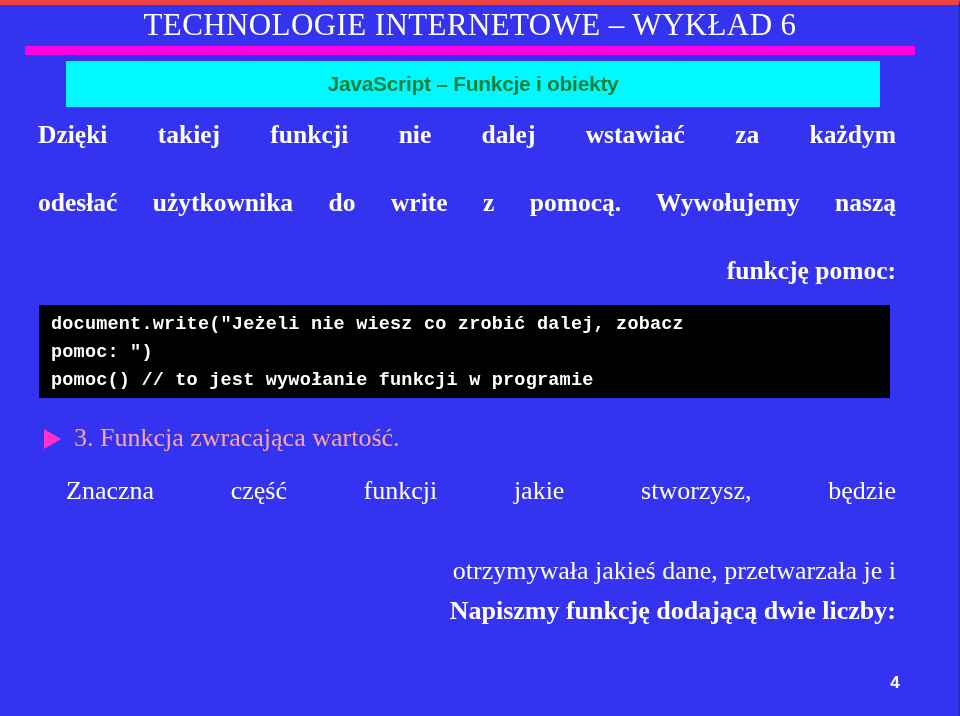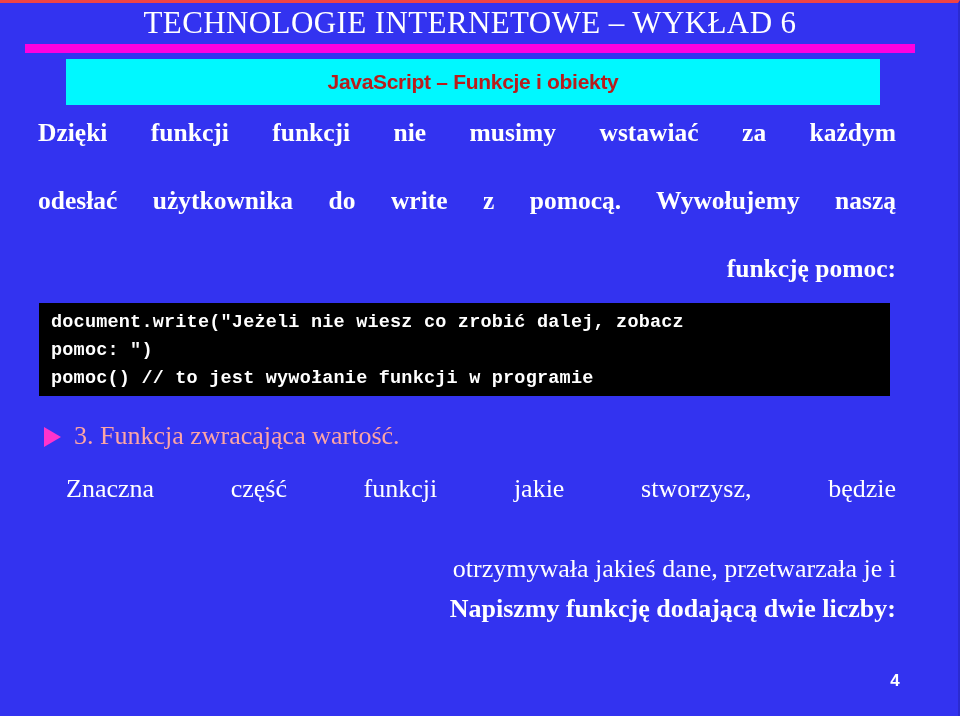--- a/index.html
+++ b/index.html
@@ -8,21 +8,21 @@
     background: #2f33f0;
   }
   #slide {
     position: relative;
     width: 960px;
     height: 716px;
     background: #3333f0;
     overflow: hidden;
     box-sizing: border-box;
     border-right: 2px solid #2b2bd0;
-    border-top: 3px solid #ef4444;
+    border-top: 5px solid #ef4444;
     font-family: "Liberation Serif", serif;
   }
 
   
   .title {
     position: absolute;
     left: 0;
     top: 2px;
     width: 940px;
     text-align: center;
@@ -46,21 +46,21 @@
     left: 66px;
     top: 56px;
     width: 814px;
     height: 46px;
     background: #00f8ff;
     display: flex;
     align-items: center;
     justify-content: center;
   }
   .subtitle-text {
-    color: #b91c1c;
+    color: #15803d;
     font-family: "Liberation Sans", sans-serif;
     font-size: 21px;
     font-weight: bold;
     letter-spacing: -0.3px;
     white-space: nowrap;
   }
 
   
   .para {
     position: absolute;
@@ -174,21 +174,21 @@
 
   <div class="title">TECHNOLOGIE  INTERNETOWE – WYKŁAD 6</div>
 
   <div class="magenta-rule"></div>
 
   <div class="subtitle-bar">
     <span class="subtitle-text">JavaScript – Funkcje i obiekty</span>
   </div>
 
   <div class="para p1">
-    <span class="line-just">Dzięki funkcji funkcji nie musimy wstawiać za każdym</span>
+    <span class="line-just">Dzięki takiej funkcji nie dalej wstawiać za każdym</span>
     <span class="line-just">odesłać użytkownika do write z pomocą. Wywołujemy naszą</span>
     <span class="line-left">funkcję pomoc:</span>
   </div>
 
   <div class="codebox">
     <div class="codeline">document.write("Jeżeli nie wiesz co zrobić dalej, zobacz</div>
     <div class="codeline">pomoc: ")</div>
     <div class="codeline">pomoc() // to jest wywołanie funkcji w programie</div>
   </div>
 

